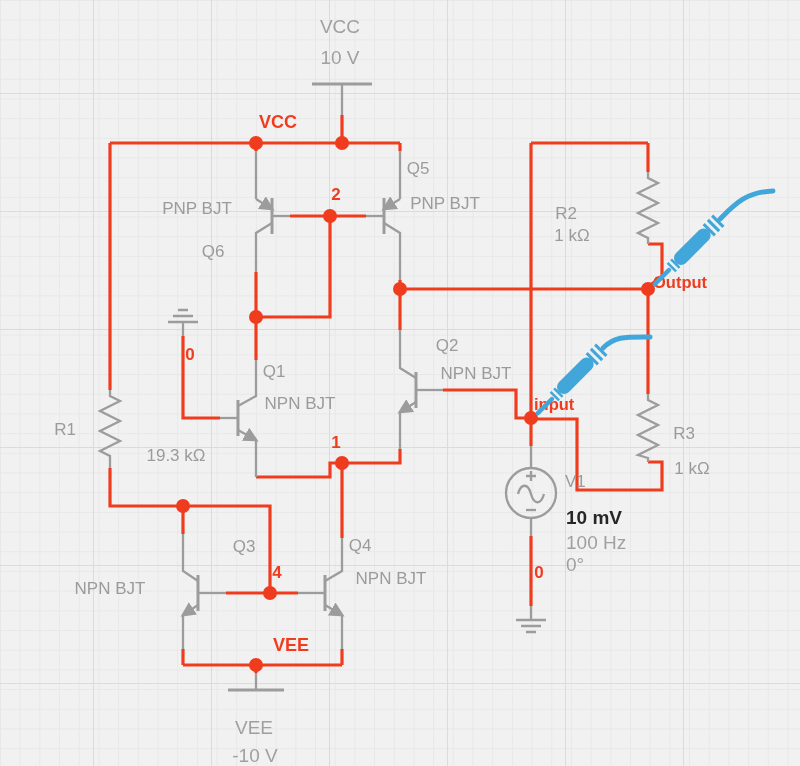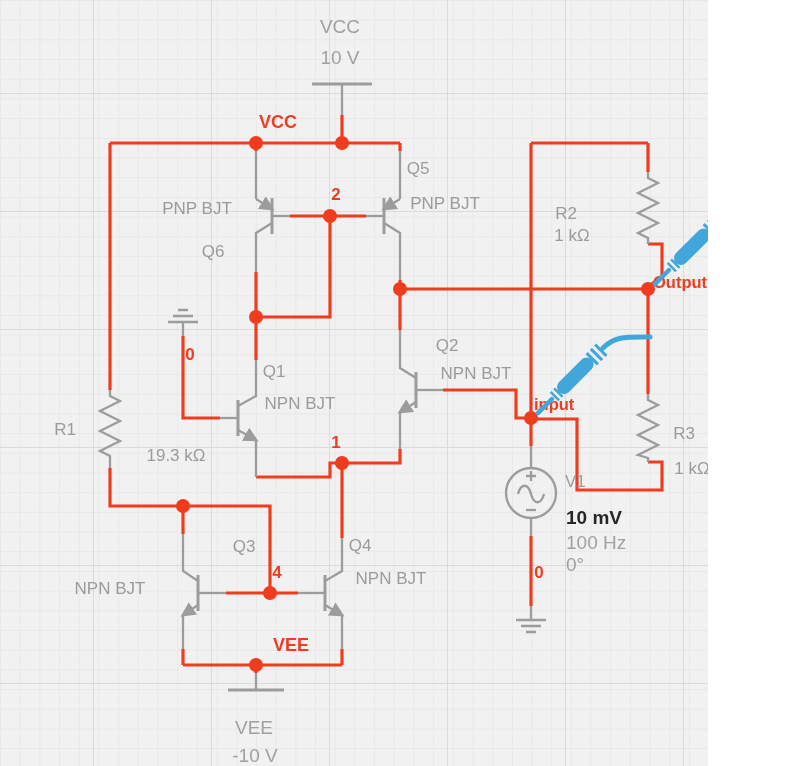--- a/index.html
+++ b/index.html
@@ -1,17 +1,17 @@
 <!DOCTYPE html>
 <html><head>
 <meta charset="utf-8">
 <style>
   html,body{margin:0;padding:0;}
   #canvas{
-    position:relative;width:708px;height:766px;overflow:hidden;
+    position:relative;width:800px;height:766px;overflow:hidden;
     background-color:#f2f1f1;
     background-image:
       linear-gradient(#dcdbdc 1px, transparent 1px),
       linear-gradient(90deg, #dcdbdc 1px, transparent 1px),
       linear-gradient(#e9e8e9 1px, transparent 1px),
       linear-gradient(90deg, #e9e8e9 1px, transparent 1px);
     background-size:118px 118px,118px 118px,19.7px 19.7px,19.7px 19.7px;
     background-position:93px 93px,93px 93px,0 0,0 0;
   }
   svg{position:absolute;left:0;top:0;}

